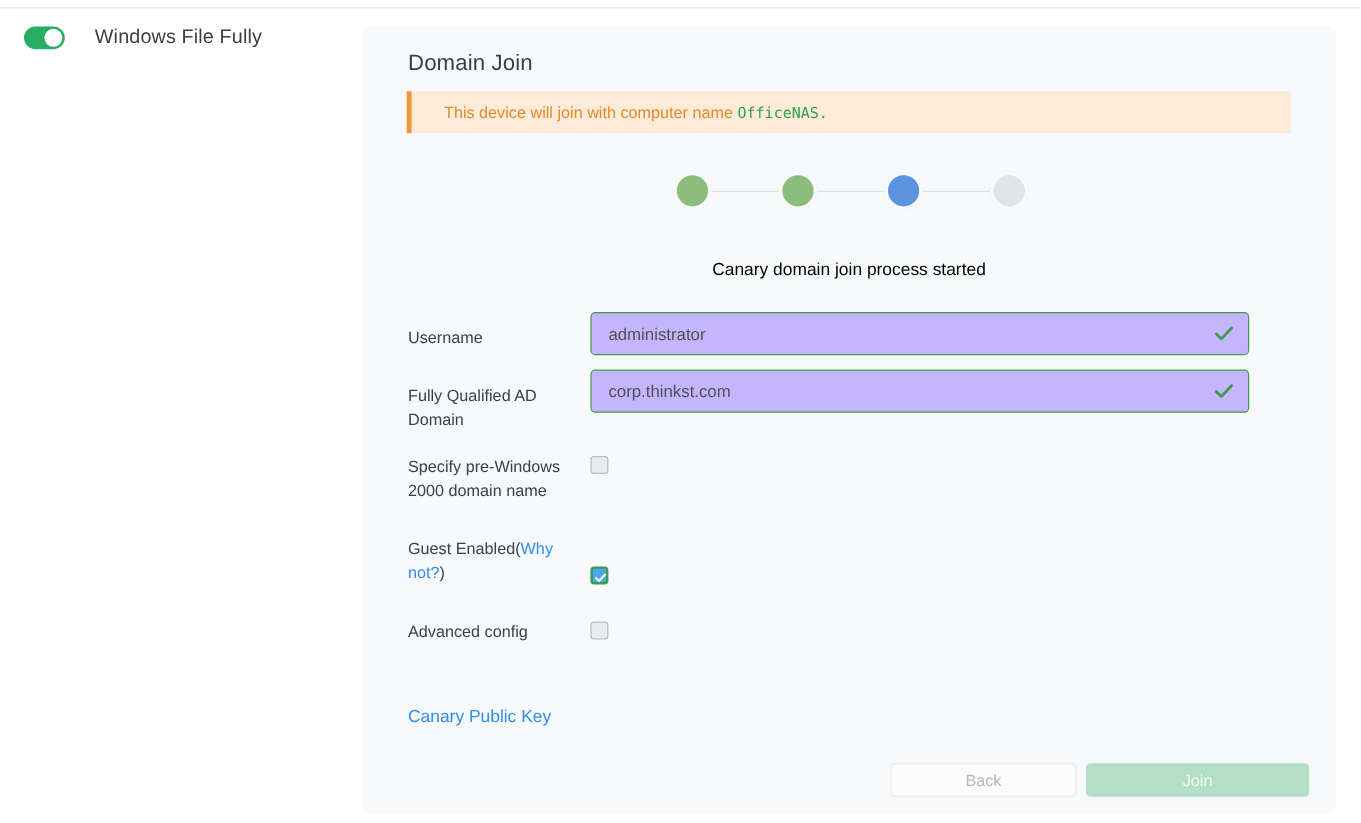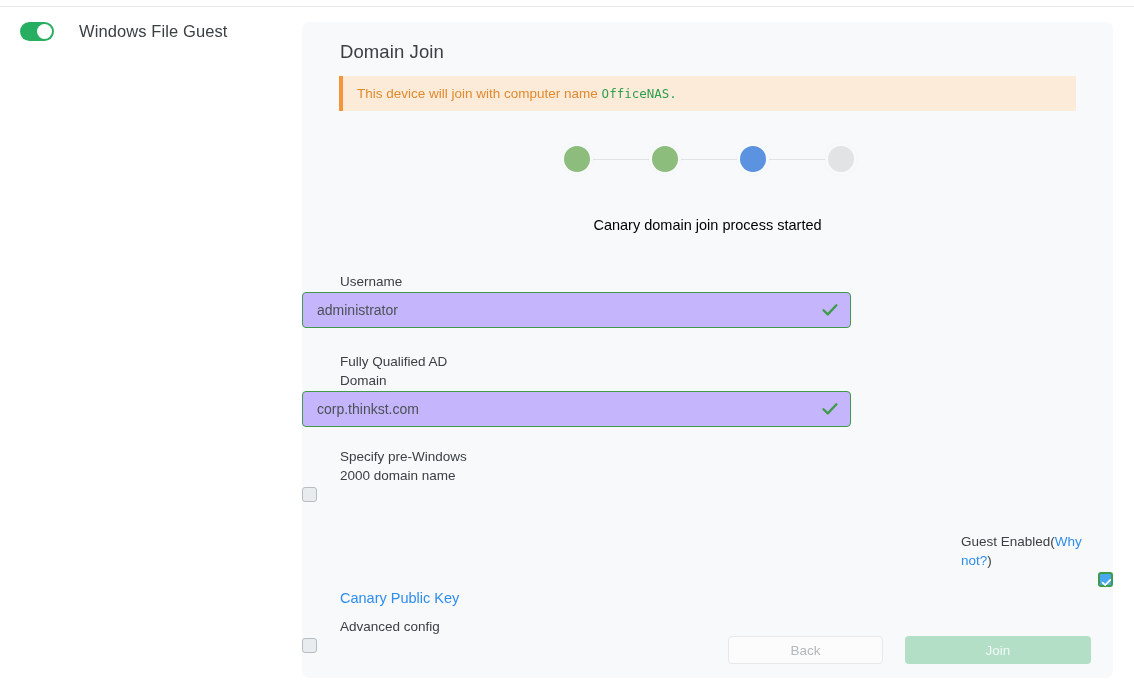--- a/index.html
+++ b/index.html
@@ -73,21 +73,21 @@
   .alert {
     position: absolute;
     left: 37px; top: 54px;
     width: 737px; height: 35px;
     background: #fdebd9;
     border-left: 4px solid #f5943b;
     display: flex;
     align-items: center;
   }
   .alert-text {
-    padding-left: 14px;
+    padding-left: 27px;
     font-size: 13.5px;
     color: #e08a2e;
     white-space: nowrap;
   }
   .alert-text .mono {
     font-family: "DejaVu Sans Mono", "Liberation Mono", monospace;
     font-size: 12.5px;
     color: #2f9e4f;
   }
 
@@ -131,21 +131,20 @@
   .form {
     position: absolute;
     left: 0; top: 238px;
     width: 811px;
   }
   .form-row {
     position: relative;
     display: flex;
     align-items: flex-start;
     margin-bottom: 12px;
-    flex-direction: column;
   }
   .form-label {
     width: 190px;
     padding-left: 38px;
     font-size: 13.5px;
     color: #3c4043;
     line-height: 1.45;
     padding-top: 12px;
   }
   .form-label.cb { padding-top: 0; }
@@ -207,21 +206,21 @@
   }
 
   
   .footer {
     position: absolute;
     left: 0; top: 614px;
     width: 811px;
     display: flex;
     justify-content: flex-end;
     padding-right: 22px;
-    gap: 22px;
+    gap: 8px;
   }
   .btn {
     height: 28px;
     border-radius: 4px;
     font-size: 13.5px;
     display: flex;
     align-items: center;
     justify-content: center;
     cursor: default;
     border: none;
@@ -243,21 +242,21 @@
 <body>
 
 <div id="root">
 
   <div class="top-rule"></div>
 
   <div class="service-row">
     <div class="toggle">
       <div class="knob"></div>
     </div>
-    <div class="service-label">Windows File Guest</div>
+    <div class="service-label">Windows File Fully</div>
   </div>
 
   <div class="panel">
 
     <div class="panel-title">Domain Join</div>
 
     <div class="alert">
       <div class="alert-text"><span>This device will join with computer name </span><span class="mono">OfficeNAS</span><span class="mono">.</span></div>
     </div>
 

